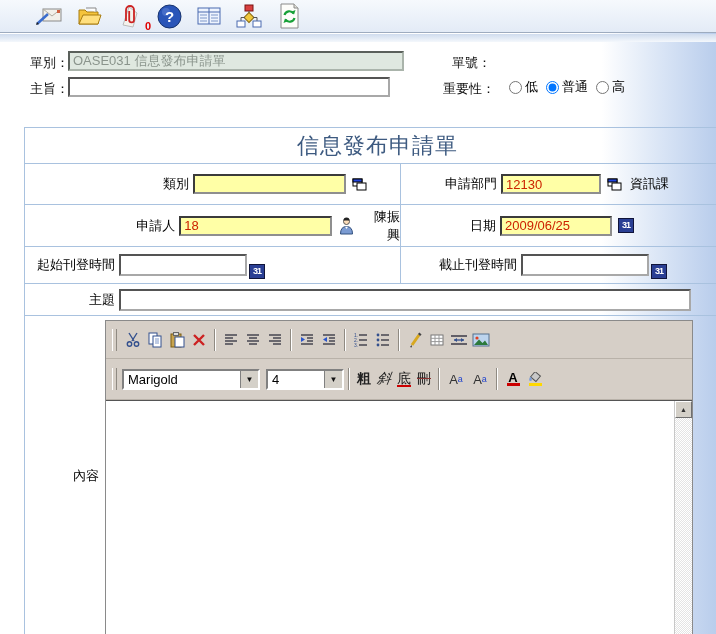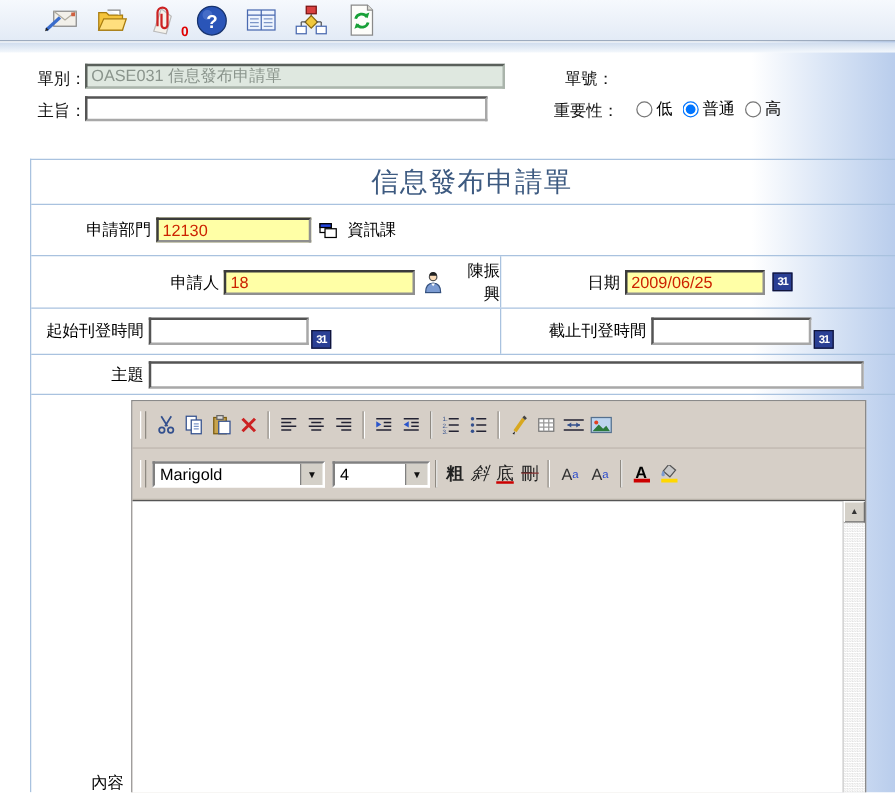--- a/index.html
+++ b/index.html
@@ -41,21 +41,21 @@
   .cell.rgt{flex:1;}
   .flbl{display:inline-block;text-align:right;margin-right:4px;white-space:nowrap;}
   .w164{width:164px;} .w96{width:96px;} .w160{width:160px;} .w95{width:95px;}
   .w90{width:90px;} .w116{width:116px;}
   .namelbl{margin-left:8px;text-align:right;}
   .lookup-btn,.person-btn,.cal-btn{margin-left:6px;cursor:pointer;display:inline-flex;}
   .cal{width:16px;height:15px;background:#2a3f94;border:1px solid #10143a;color:#fff;
         font-size:9px;font-weight:bold;text-align:center;line-height:13px;
         box-sizing:border-box;letter-spacing:-1px;}
   .cal-low{align-self:flex-end;margin-bottom:4px;}
-  .content-lbl{width:80px;border-right:0;justify-content:flex-end;padding-right:6px;align-items:flex-end;}
+  .content-lbl{width:80px;border-right:0;justify-content:flex-end;padding-right:6px;}
   
   .editor{width:588px;margin-top:4px;border:1px solid #8a8a8a;box-sizing:border-box;
         align-self:flex-start;background:#d6cfc7;}
   .ed-toolbar{height:37px;display:flex;align-items:center;background:#d6cfc7;
         border-bottom:1px solid #b9b2a9;padding-left:4px;}
   .ed-toolbar2{height:40px;}
   .grip{width:3px;height:22px;border-left:1px solid #fff;border-right:1px solid #8f8a82;
         margin:0 5px 0 2px;}
   .sep{width:1px;height:22px;background:#8f8a82;border-right:1px solid #fff;margin:0 4px;}
   .ed-btn{width:22px;height:22px;display:flex;align-items:center;justify-content:center;
@@ -177,23 +177,34 @@
       <span>高</span>
     </div>
   </div>
 
   <div class="main-table">
     <div class="row title-row">
       <span class="form-title">信息發布申請單</span>
     </div>
 
     <div class="row r1">
+      <div class="cell lft">
+        <span class="flbl w164">類別</span>
+        <input class="yel" style="width: 153px;" type="text" value="">
+        <span class="lookup-btn">
+          <svg width="15" height="13" viewBox="0 0 15 13">
+            <rect x="1" y="1" width="9" height="7" fill="#fff" stroke="#000"></rect>
+            <rect x="1" y="1" width="9" height="3" fill="#2244dd" stroke="#000"></rect>
+            <rect x="5" y="5" width="9" height="7" fill="#fff" stroke="#000"></rect>
+          </svg>
+        </span>
+      </div>
       <div class="cell rgt">
         <span class="flbl w96">申請部門</span>
-        <input class="yel" style="width: 124px;" type="text" value="12130">
+        <input class="yel" style="width: 100px;" type="text" value="12130">
         <span class="lookup-btn">
           <svg width="15" height="13" viewBox="0 0 15 13">
             <rect x="1" y="1" width="9" height="7" fill="#fff" stroke="#000"></rect>
             <rect x="1" y="1" width="9" height="3" fill="#2244dd" stroke="#000"></rect>
             <rect x="5" y="5" width="9" height="7" fill="#fff" stroke="#000"></rect>
           </svg>
         </span>
         <span class="namelbl">資訊課</span>
       </div>
     </div>

